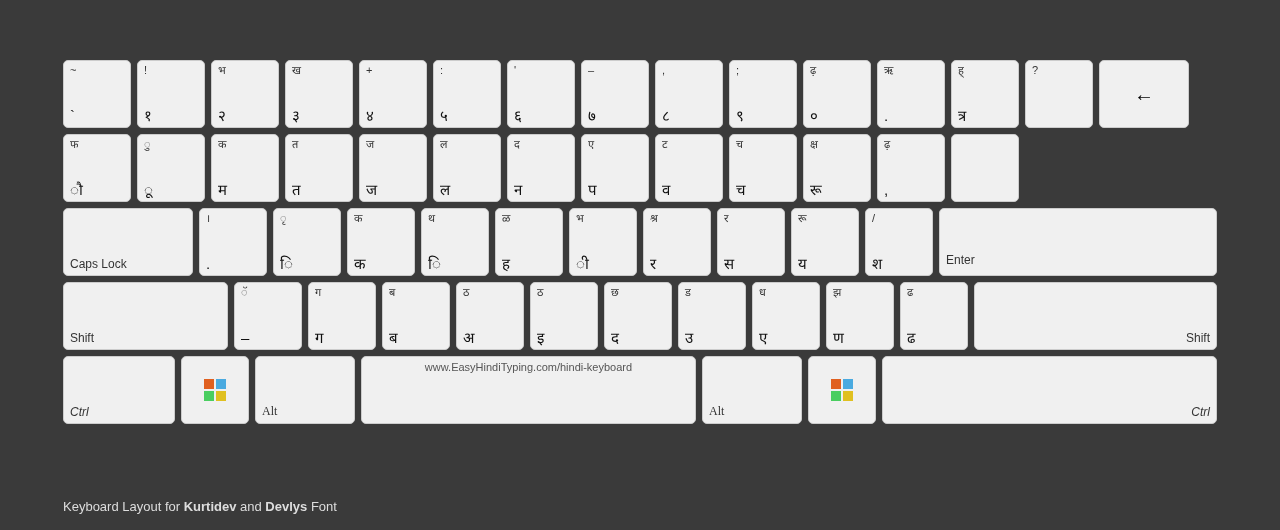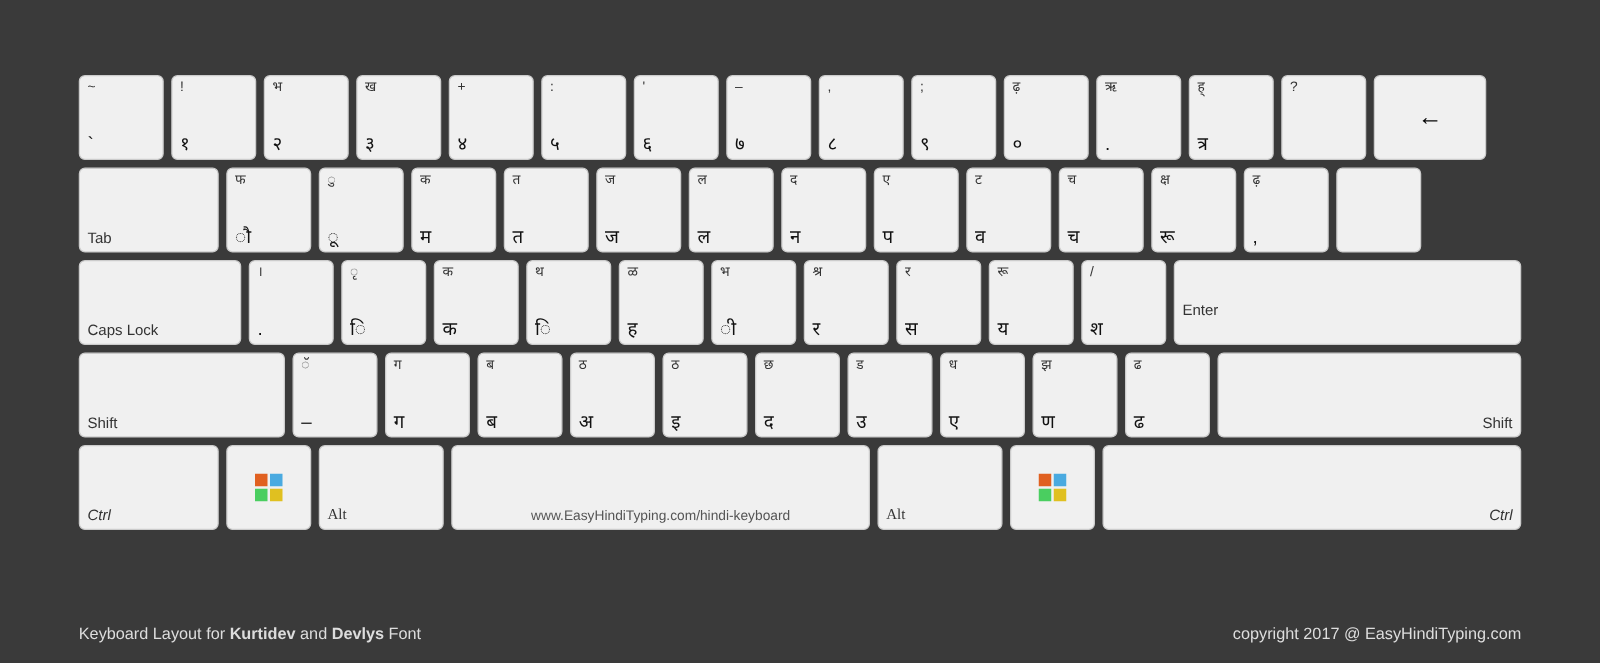--- a/index.html
+++ b/index.html
@@ -192,23 +192,20 @@
     <div class="key">
       <span class="top-char">?</span>
       <span class="bottom-char"></span>
     </div>
     <div class="key key-wide-backspace">
       <span style="font-size:20px;">←</span>
     </div>
   </div>
 
   <div class="key-row">
-    <div class="key key-wide-tab">
-      <span class="key-label">Tab</span>
-    </div>
     <div class="key">
       <span class="top-char">फ</span>
       <span class="bottom-char">ौ</span>
     </div>
     <div class="key">
       <span class="top-char">ु</span>
       <span class="bottom-char">ू</span>
     </div>
     <div class="key">
       <span class="top-char">क</span>
@@ -294,21 +291,21 @@
     </div>
     <div class="key">
       <span class="top-char">रू</span>
       <span class="bottom-char">य</span>
     </div>
     <div class="key">
       <span class="top-char">/</span>
       <span class="bottom-char">श</span>
     </div>
     <div class="key key-wide-enter" style="flex:1; min-width:130px; align-items:flex-end; justify-content:flex-end;">
-      <span class="key-label" style="margin-bottom:16px; margin-right:4px;">Enter</span>
+      <span class="key-label" style="margin-bottom:4px; margin-right:4px;">Enter</span>
     </div>
   </div>
 
   <div class="key-row">
     <div class="key key-wide-shift-l">
       <span class="key-label">Shift</span>
     </div>
     <div class="key">
       <span class="top-char">ॅ</span>
       <span class="bottom-char">–</span>
@@ -362,21 +359,21 @@
       <div class="win-icon">
         <span></span>
           <span></span>
           <span></span>
           <span></span>
       </div>
     </div>
     <div class="key key-alt">
       <span class="key-label">Alt</span>
     </div>
-    <div class="key key-spacebar" style="align-items:center; justify-content:flex-end;">
+    <div class="key key-spacebar" style="align-items:center; justify-content:flex-start;">
       <span style="font-size:11px; color:#555;">www.EasyHindiTyping.com/hindi-keyboard</span>
     </div>
     <div class="key key-alt">
       <span class="key-label">Alt</span>
     </div>
     <div class="key key-win">
       <div class="win-icon">
         <span></span>
           <span></span>
           <span></span>
@@ -386,14 +383,13 @@
     <div class="key key-ctrl" style="flex:1;">
       <span class="key-label" style="align-self:flex-end; margin-left:auto;">Ctrl</span>
     </div>
   </div>
 </div>
 
 <div class="footer">
   <div class="footer-left">
     <span>Keyboard Layout for </span><b>Kurtidev</b><span> and </span><b>Devlys</b><span> Font</span>
   </div>
-  <div class="footer-right">copyright 2017 @ EasyHindiTyping.com</div>
 </div>
 
 </body></html>

